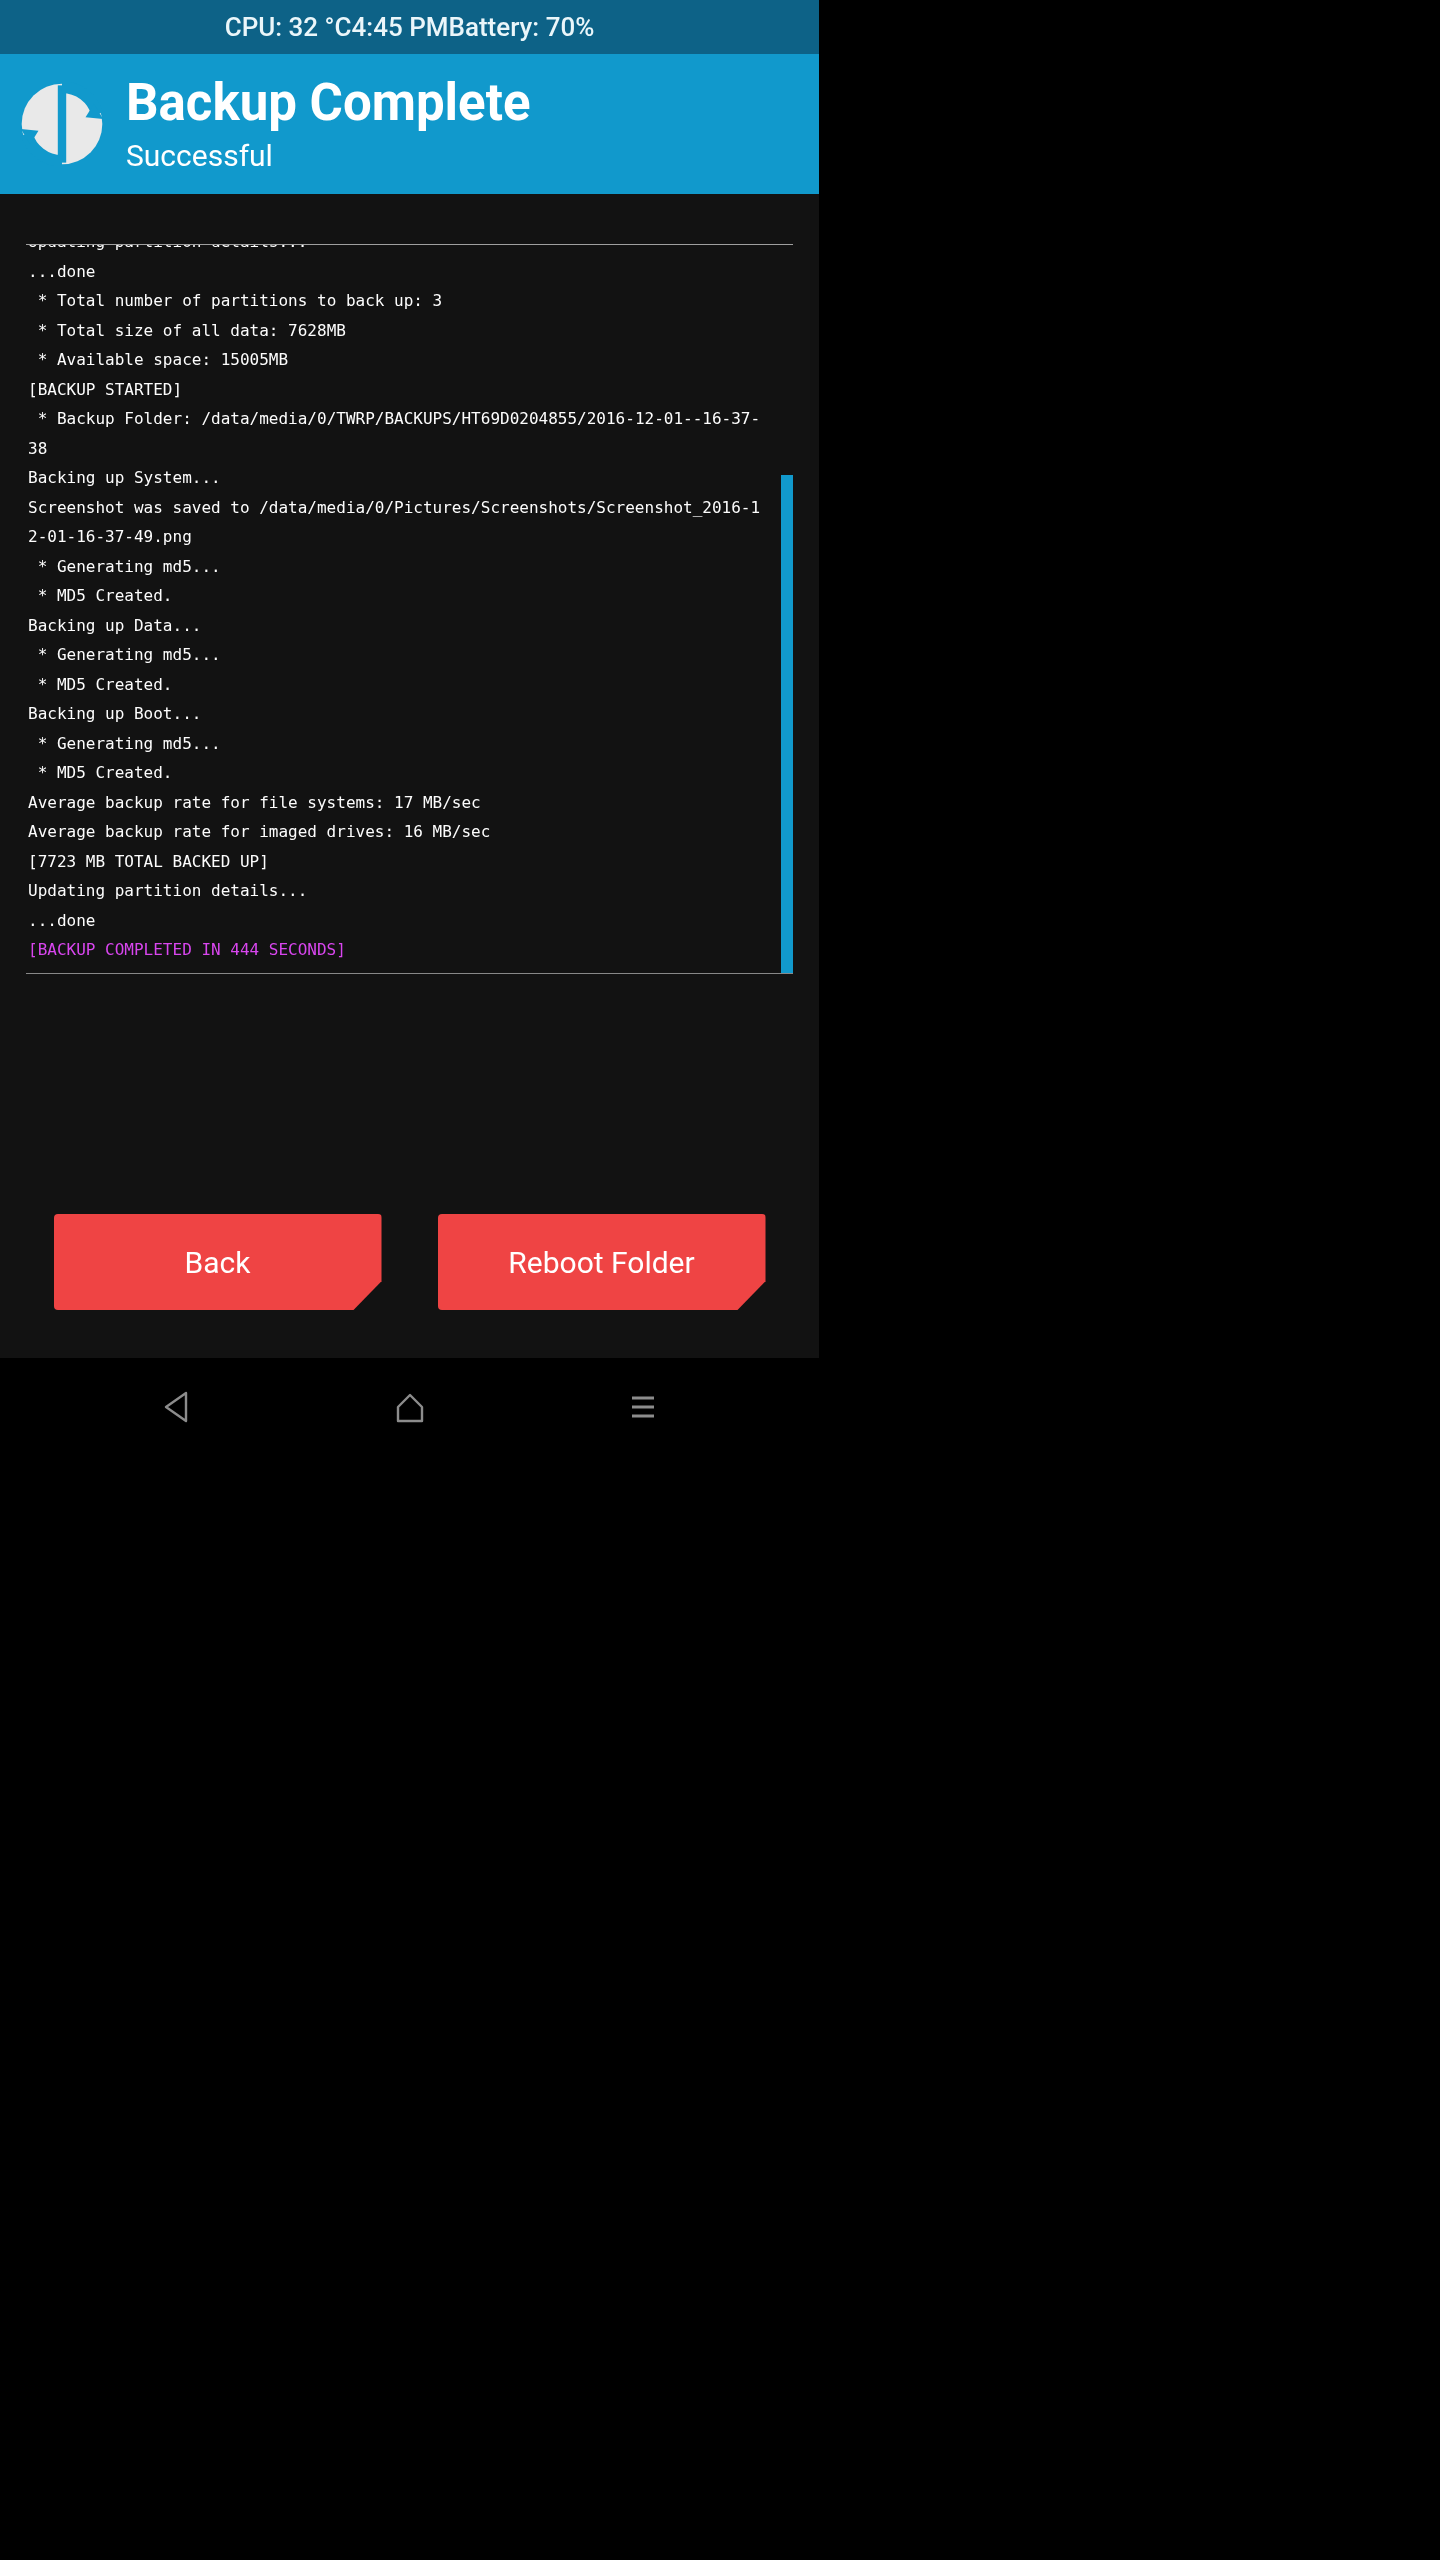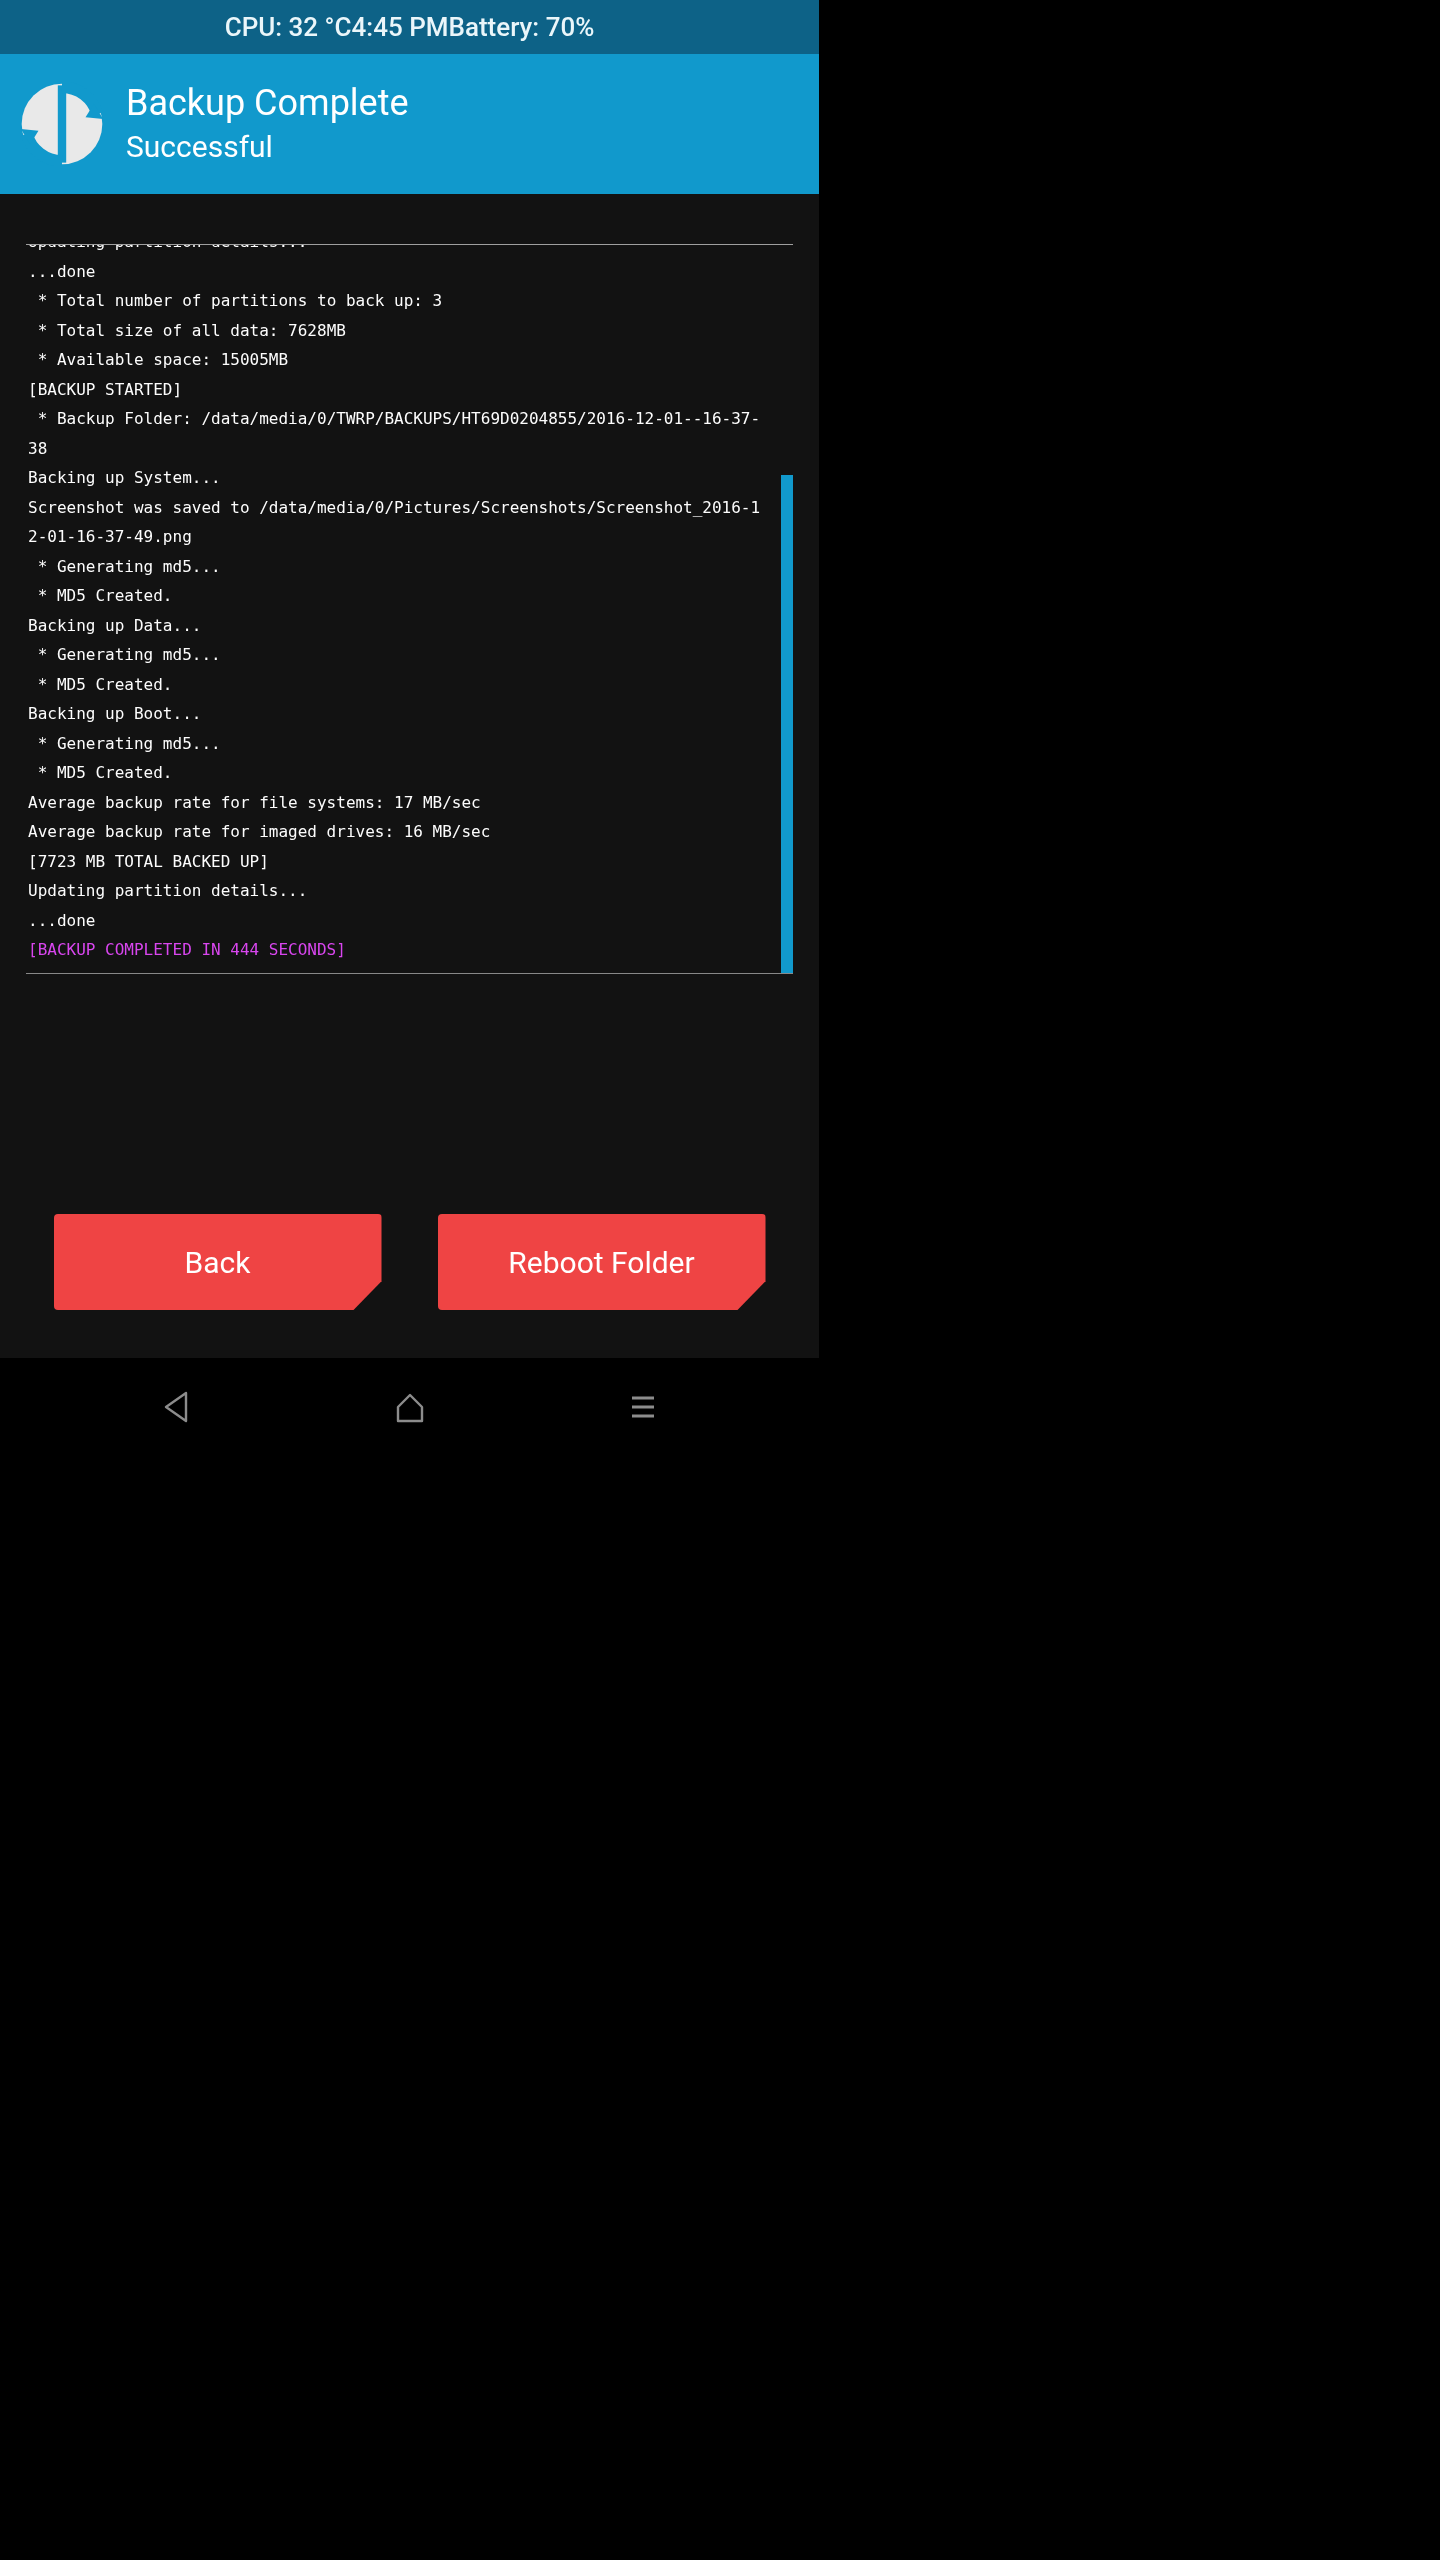--- a/index.html
+++ b/index.html
@@ -36,22 +36,22 @@
     align-items: center;
     padding: 0 20px;
   }
   .logo {
     width: 84px;
     height: 84px;
     margin-right: 22px;
     flex-shrink: 0;
   }
   .header-text .title {
-    font-size: 36px;
-    font-weight: 400;
+    font-size: 51px;
+    font-weight: 700;
     color: #fff;
     line-height: 1.1;
     margin-bottom: 6px;
   }
   .header-text .subtitle {
     font-size: 30px;
     font-weight: 400;
     color: #fff;
   }
   .body {

